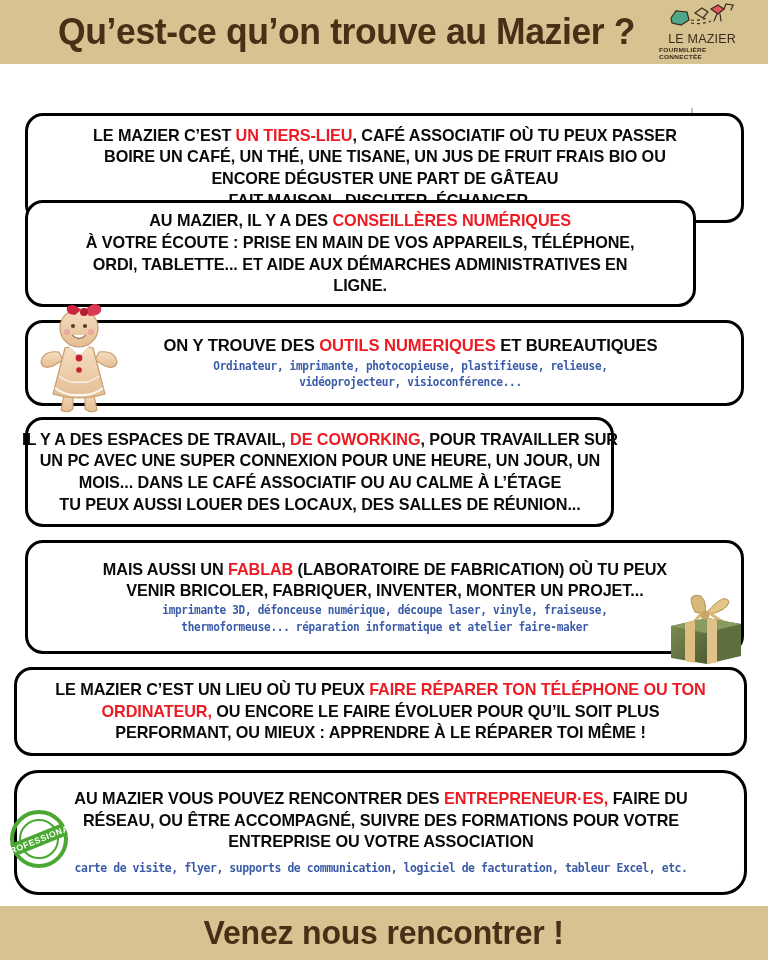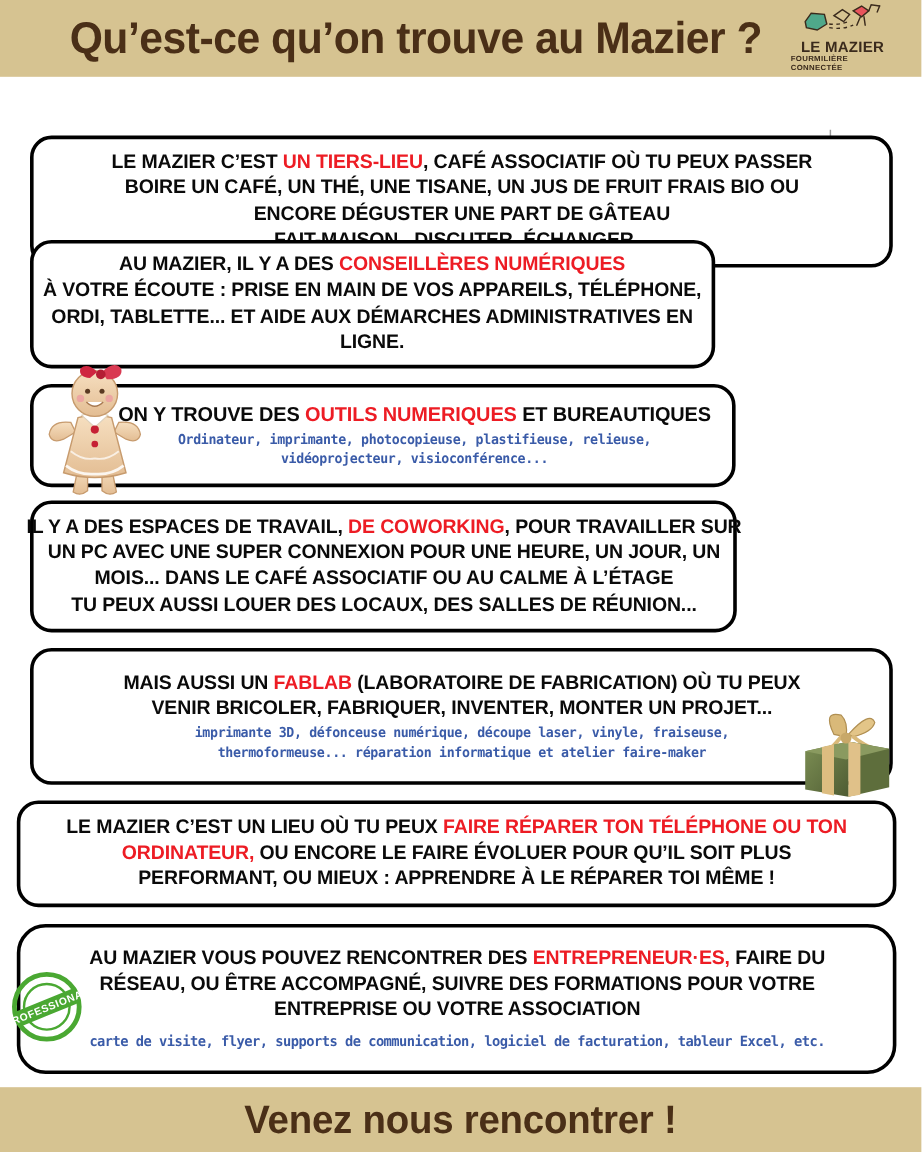--- a/index.html
+++ b/index.html
@@ -49,21 +49,21 @@
     display: flex;
     flex-direction: column;
     align-items: center;
     justify-content: center;
     line-height: 1;
     margin-top: -2px;
   }
   .logo-mark { width: 70px; height: 30px; display:block; }
   .logo-name {
     font-family: "Liberation Sans Narrow", "Liberation Sans", sans-serif;
-    font-weight: bold;
+    font-weight: normal;
     font-size: 12.5px;
     color: #3a2a1c;
     letter-spacing: 0.2px;
     margin-top: 1px;
   }
   .logo-tag {
     font-family: "Liberation Sans Narrow", "Liberation Sans", sans-serif;
     font-weight: bold;
     font-size: 6.2px;
     color: #3a2a1c;
@@ -122,22 +122,22 @@
     color: #3a5ba8;
     line-height: 1.45;
     letter-spacing: -0.3px;
     white-space: nowrap;
     transform: scaleX(0.97);
   }
   .sub.wide { font-size: 11.8px; letter-spacing: -0.45px; }
 
   
   #box-1 { left: 25px;  top: 78px;  width: 719px; height: 110px; margin-top: 35px; }
-  #box-2 { left: 25px;  top: 200px; width: 571px; height: 107px; }
-  #box-3 { left: 25px;  top: 320px; width: 588px; height: 86px;  }
+  #box-2 { left: 25px;  top: 200px; width: 671px; height: 107px; }
+  #box-3 { left: 25px;  top: 320px; width: 719px; height: 86px;  }
   #box-4 { left: 25px;  top: 417px; width: 589px; height: 110px; text-align: center; }
   #box-5 { left: 25px;  top: 540px; width: 719px; height: 114px; }
   #box-6 { left: 14px;  top: 667px; width: 733px; height: 89px;  }
   #box-7 { left: 14px;  top: 770px; width: 733px; height: 125px; border-radius: 24px; }
 
   #box-3 .line { font-size: 16.8px; }
   #box-3 .content { padding-left: 52px; }
   #box-7 .sub { margin-top: 7px; }
 
   

